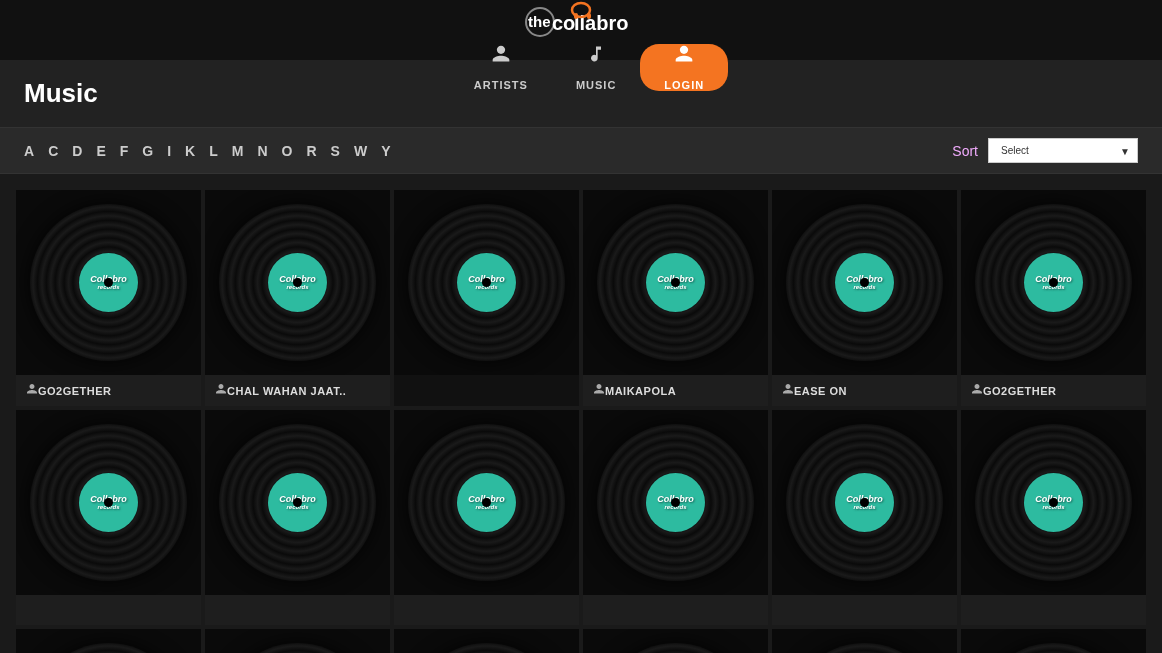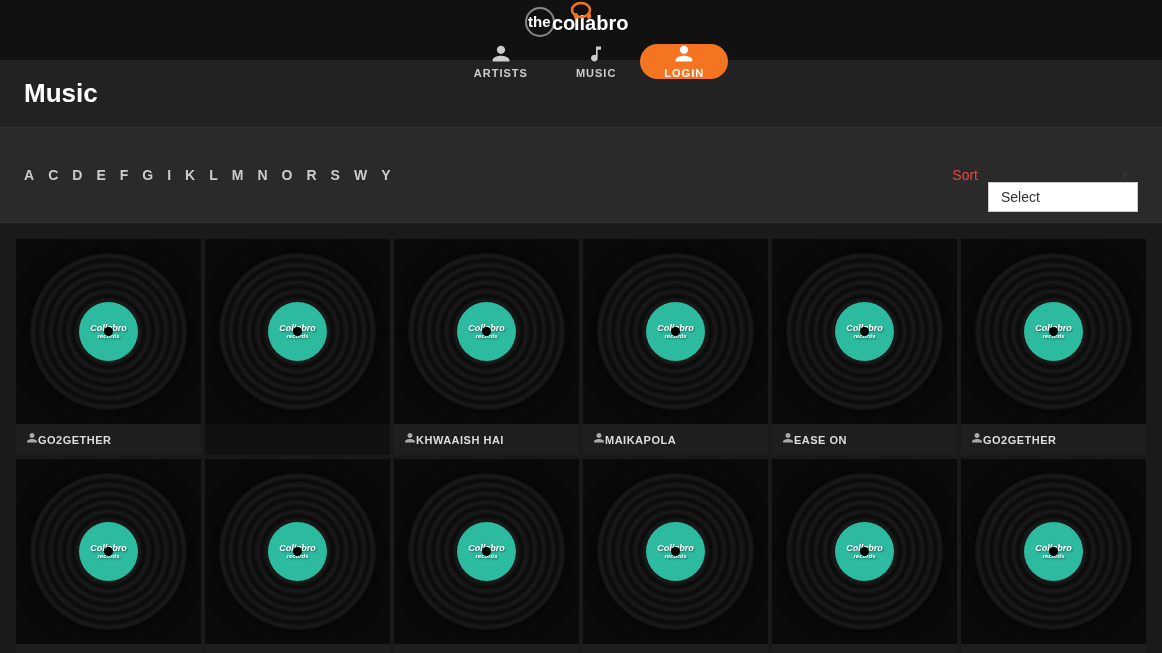--- a/index.html
+++ b/index.html
@@ -37,21 +37,21 @@
       align-items: center;
       justify-content: center;
       padding: 0 24px;
       cursor: pointer;
       color: #ccc;
       font-size: 11px;
       font-weight: bold;
       letter-spacing: 1px;
       text-transform: uppercase;
       transition: color 0.2s;
-      gap: 0;
+      gap: 12px;
     }
     .nav-item.login {
       background-color: #f47421;
       color: #fff;
       padding: 0 24px;
       border-radius: 19px;
     }
     .nav-icon {
       font-size: 18px;
       line-height: 1;
@@ -89,35 +89,34 @@
       font-weight: bold;
       cursor: pointer;
       transition: color 0.2s;
     }
     .sort-section {
       display: flex;
       align-items: center;
       gap: 10px;
     }
     .sort-label {
-      color: #ef4444;
+      color: #f0abfc;
       font-size: 14px;
     }
     .sort-select {
       background-color: #fff;
       color: #333;
       border: 1px solid #ccc;
       padding: 6px 30px 6px 12px;
-      font-size: 14px;
+      font-size: 10px;
       cursor: pointer;
       appearance: none;
       -webkit-appearance: none;
       width: 150px;
       position: relative;
-      margin-top: 44px;
     }
     .select-wrapper {
       position: relative;
       display: inline-block;
     }
     .select-wrapper::after {
       content: '▼';
       position: absolute;
       right: 8px;
       top: 50%;
@@ -351,43 +350,43 @@
         <div class="vinyl-label">
           <div class="vinyl-label-text">
             <div class="main">Collabro</div>
             <div class="sub">records</div>
           </div>
         </div>
         <div class="vinyl-center-hole"></div>
       </div>
     </div>
 
-
-  </div>
-    <div class="music-card">
-    <div class="vinyl-container">
-      <div class="vinyl">
-        <div class="vinyl-label">
-          <div class="vinyl-label-text">
-            <div class="main">Collabro</div>
-            <div class="sub">records</div>
-          </div>
-        </div>
-        <div class="vinyl-center-hole"></div>
-      </div>
-    </div>
-
     <div class="card-info">
       <span class="card-user-icon">
         <svg width="12" height="12" viewBox="0 0 24 24" fill="#aaa">
             <path d="M12 12c2.7 0 5-2.3 5-5s-2.3-5-5-5-5 2.3-5 5 2.3 5 5 5zm0 2c-3.3 0-10 1.7-10 5v2h20v-2c0-3.3-6.7-5-10-5z"></path>
           </svg>
       </span>
-      <span class="card-title">KHWAAISH HAI</span>
-    </div>
+      <span class="card-title">CHAL WAHAN JAAT..</span>
+    </div>
+
+  </div>
+    <div class="music-card">
+    <div class="vinyl-container">
+      <div class="vinyl">
+        <div class="vinyl-label">
+          <div class="vinyl-label-text">
+            <div class="main">Collabro</div>
+            <div class="sub">records</div>
+          </div>
+        </div>
+        <div class="vinyl-center-hole"></div>
+      </div>
+    </div>
+
 
   </div>
     <div class="music-card">
     <div class="vinyl-container">
       <div class="vinyl">
         <div class="vinyl-label">
           <div class="vinyl-label-text">
             <div class="main">Collabro</div>
             <div class="sub">records</div>
           </div>

